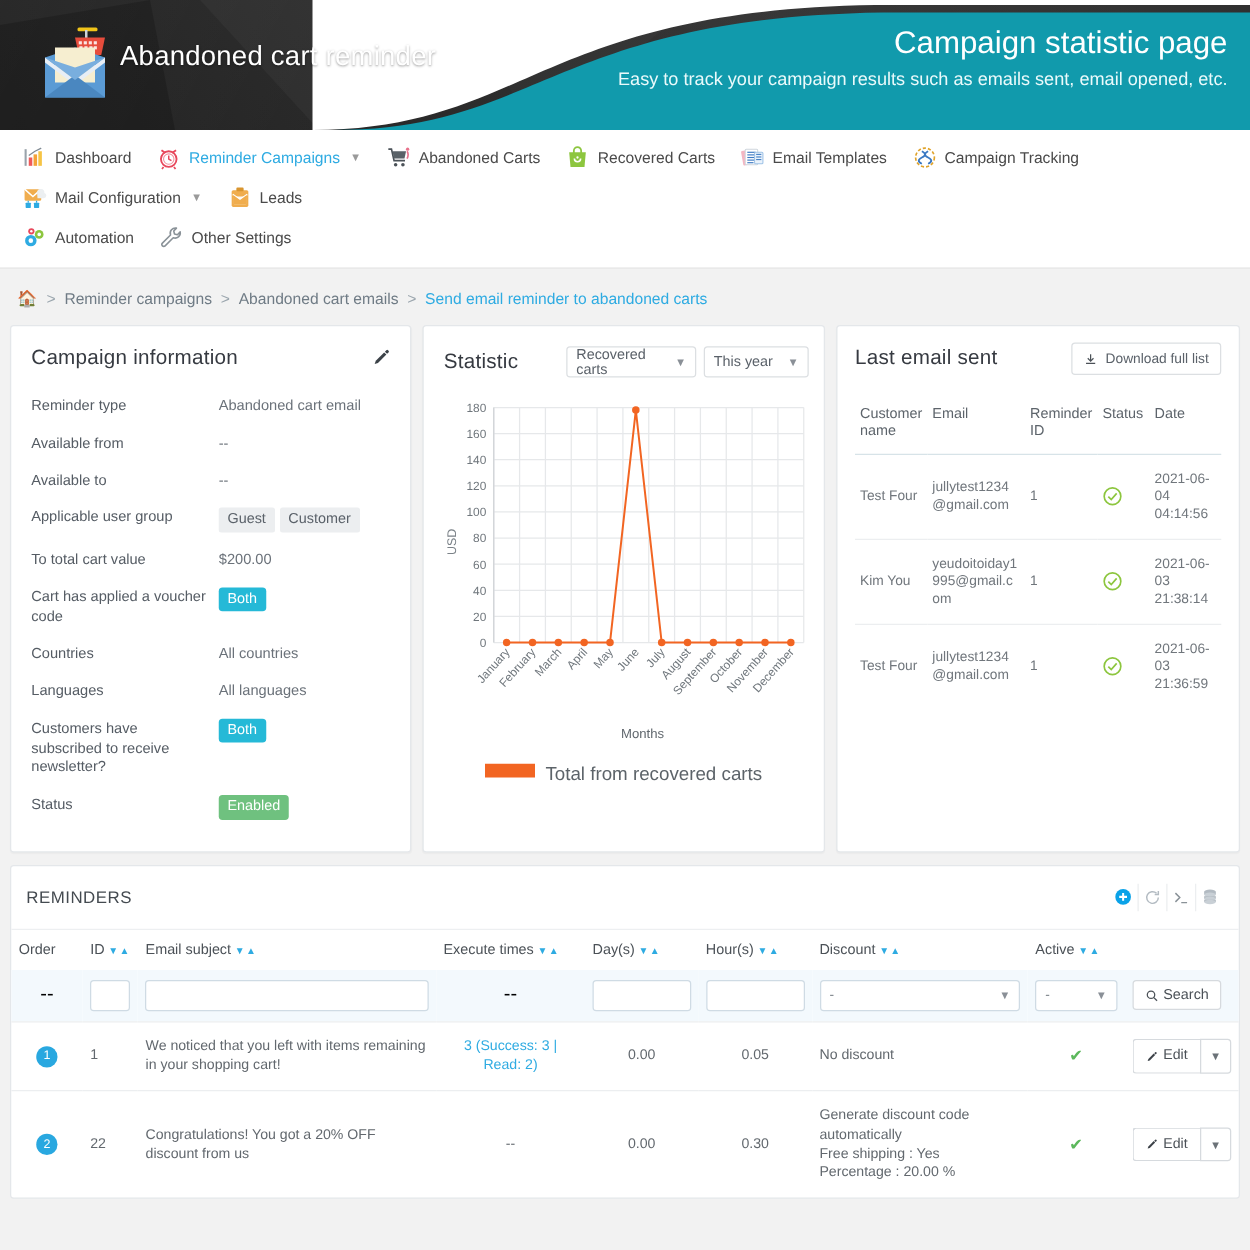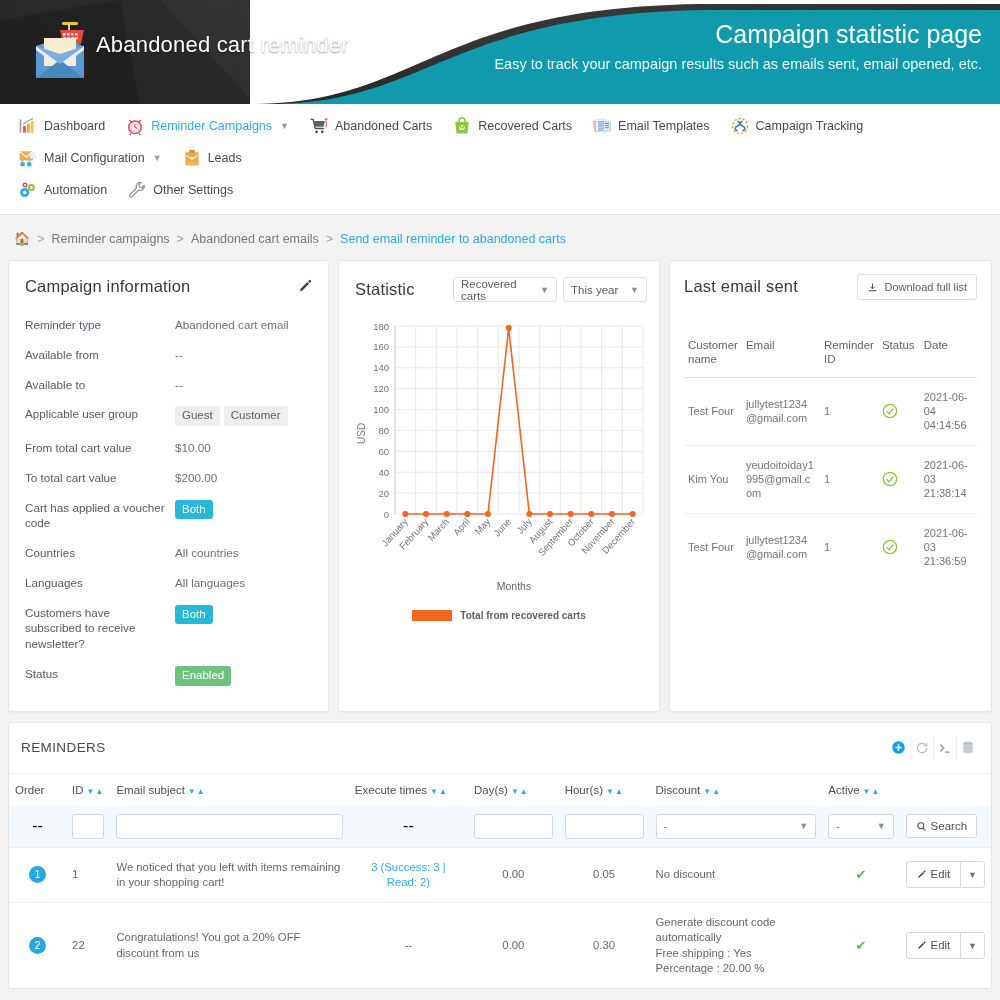--- a/index.html
+++ b/index.html
@@ -114,33 +114,33 @@
   .sel.s1 { width: 104px; }
   .sel.s2 { width: 84px; }
   .chart-wrap { margin-top: 12px; }
   .axis-label-y {
     font-size: 10px; fill: #7b8288;
   }
   .tick { font-size: 9.5px; fill: #6f767c; }
   .xtick { font-size: 9.5px; fill: #6f767c; }
   .axis-cap { font-size: 10.5px; fill: #60676d; }
   .legend-row {
-    display: flex; align-items: flex-end; justify-content: center; gap: 8px;
-    margin-top: 2px; font-size: 10px; color: #5c6369; font-weight: bold;
+    display: flex; align-items: flex-start; justify-content: center; gap: 8px;
+    margin-top: 2px; font-size: 15px; color: #5c6369;
   }
   .legend-swatch { width: 40px; height: 11px; background: #f26522; display:block; }
 
   
   .dl-btn {
     position: absolute; right: 14px; top: 13px;
     border: 1px solid #dcdfe2; background: #fff; border-radius: 3px;
     font-size: 11px; color: #5a6169; padding: 6px 9px; cursor: pointer;
     display: inline-flex; align-items: center; gap: 6px;
   }
-  .last-table { width: 100%; border-collapse: collapse; margin-top: 36px; }
+  .last-table { width: 100%; border-collapse: collapse; margin-top: 22px; }
   .last-table th {
     text-align: left; font-weight: normal; font-size: 11.5px; color: #5d646b;
     padding: 6px 4px 10px 4px; border-bottom: 1px solid #d7e3e8; vertical-align: top;
     line-height: 1.25;
   }
   .last-table td {
     font-size: 11px; color: #70767c; padding: 12px 4px; vertical-align: middle;
     border-bottom: 1px solid #eceef0; line-height: 1.3; word-break: break-word;
   }
   .last-table tr:last-child td { border-bottom: none; }
@@ -432,24 +432,20 @@
         </tr>
         <tr>
           <td class="k">Available to</td>
           <td class="v">--</td>
         </tr>
         <tr>
           <td class="k">Applicable user group</td>
           <td class="v">
             <span class="chip">Guest</span><span class="chip">Customer</span>
           </td>
-        </tr>
-        <tr>
-          <td class="k">From total cart value</td>
-          <td class="v">$10.00</td>
         </tr>
         <tr>
           <td class="k">To total cart value</td>
           <td class="v">$200.00</td>
         </tr>
         <tr>
           <td class="k">Cart has applied a voucher code</td>
           <td class="v">
             <span class="badge-blue">Both</span>
           </td>

